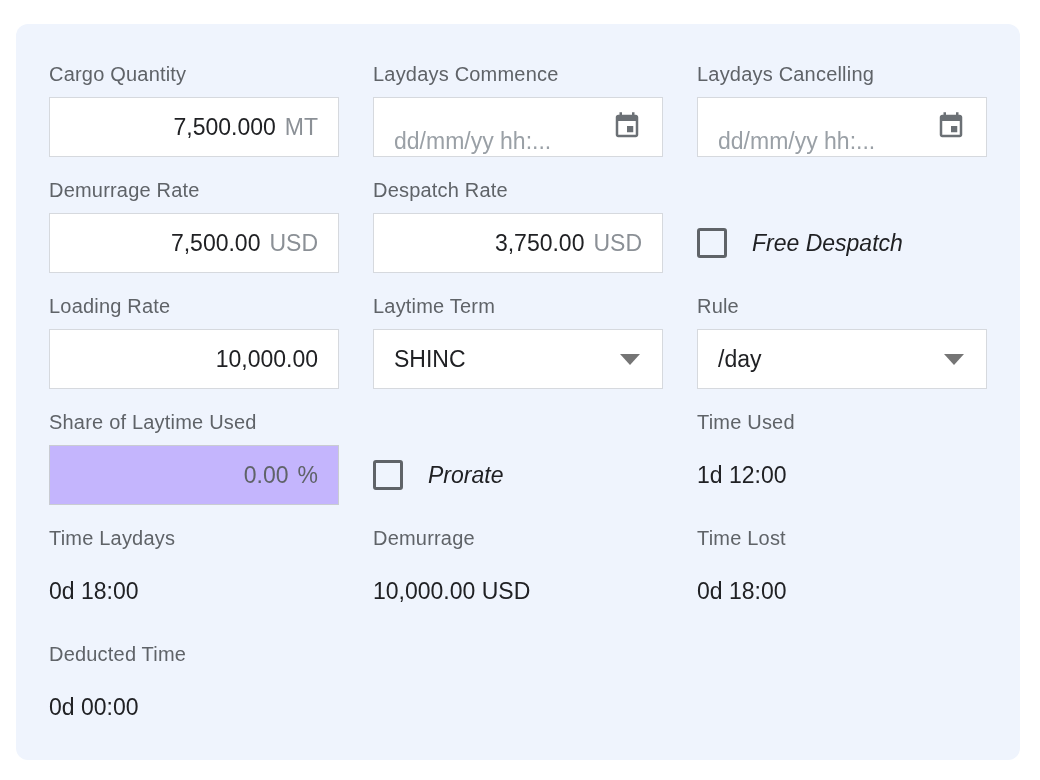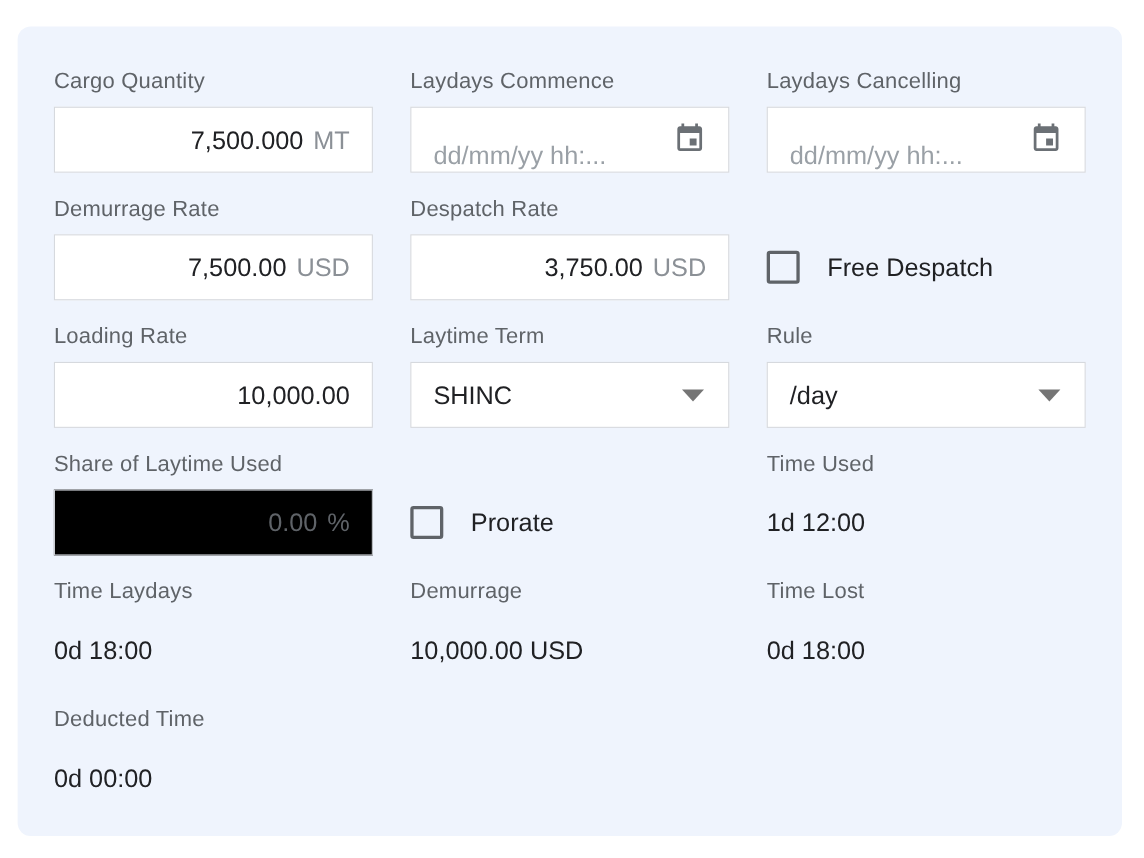--- a/index.html
+++ b/index.html
@@ -32,31 +32,31 @@
     padding:0 20px; font-size:23px; color:#202124;
   }
   .input-box.num { justify-content:flex-end; }
   .suffix { color:#8b9096; margin-left:9px; }
   .input-box input {
     border:none; outline:none; background:transparent;
     flex:1; min-width:0; padding:0;
     font:inherit; color:#202124;margin-top:28px;
   }
   .input-box input::placeholder { color:#9aa0a6; }
-  .disabled-box { background:#000000; border-color:#c9ccd2; }
+  .disabled-box { background:#c4b5fd; border-color:#c9ccd2; }
   .disabled-box .value-text, .disabled-box .suffix { color:#5f6368; }
   .select-box { justify-content:space-between; cursor:pointer; }
   .caret {
     width:0; height:0;
     border-left:10px solid transparent;
     border-right:10px solid transparent;
     border-top:11px solid #757575;
     margin-right:2px;
   }
-  .checkbox-row { height:60px; display:flex; align-items:center; }
+  .checkbox-row { height:60px; display:flex; align-items:center;font-style:italic; }
   .checkbox {
     width:30px; height:30px;
     border:3px solid #5f6368; border-radius:3px;
     background:transparent; cursor:pointer; flex:0 0 auto;
   }
   .checkbox-label { margin-left:25px; font-size:23px; color:#202124; }
   .display-value {
     height:60px; display:flex; align-items:center;
     font-size:23px; color:#202124;
   }

